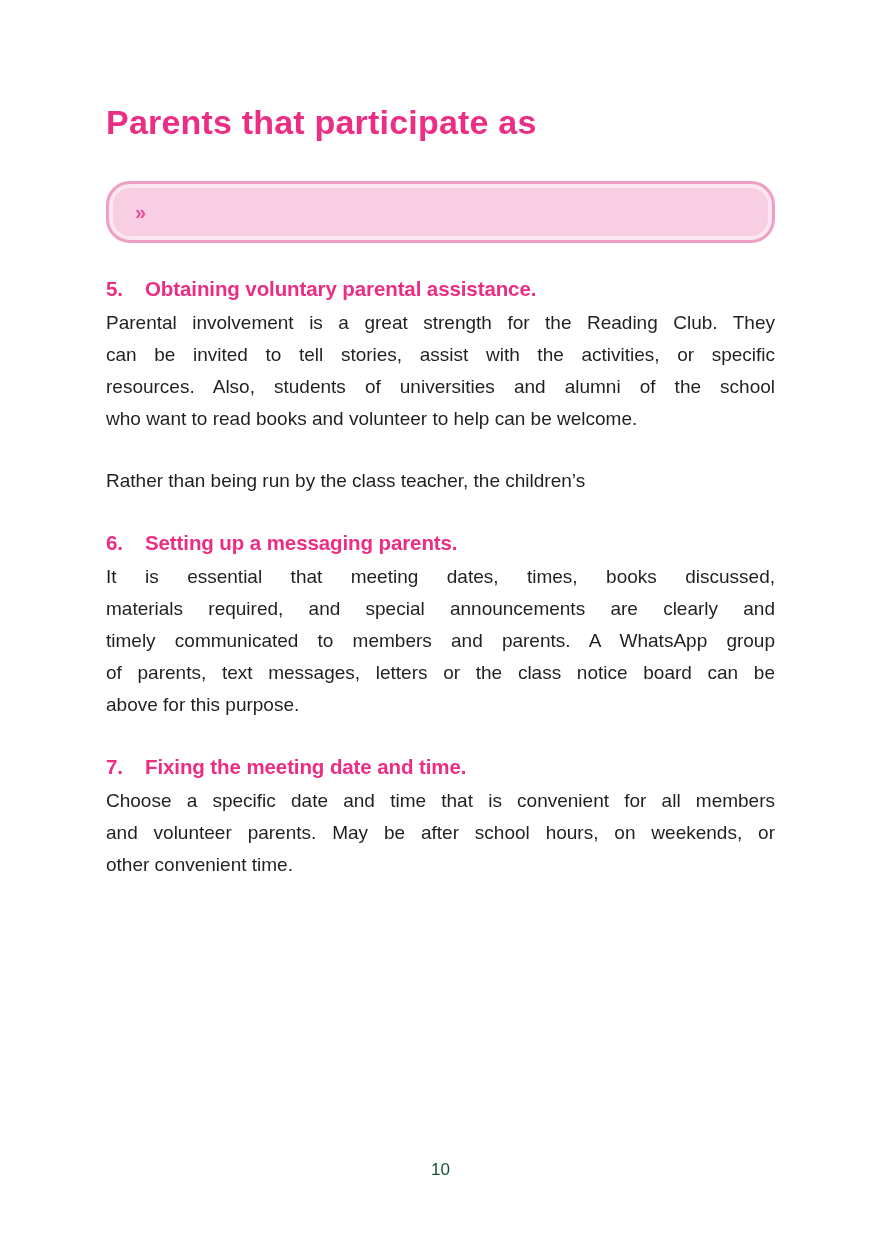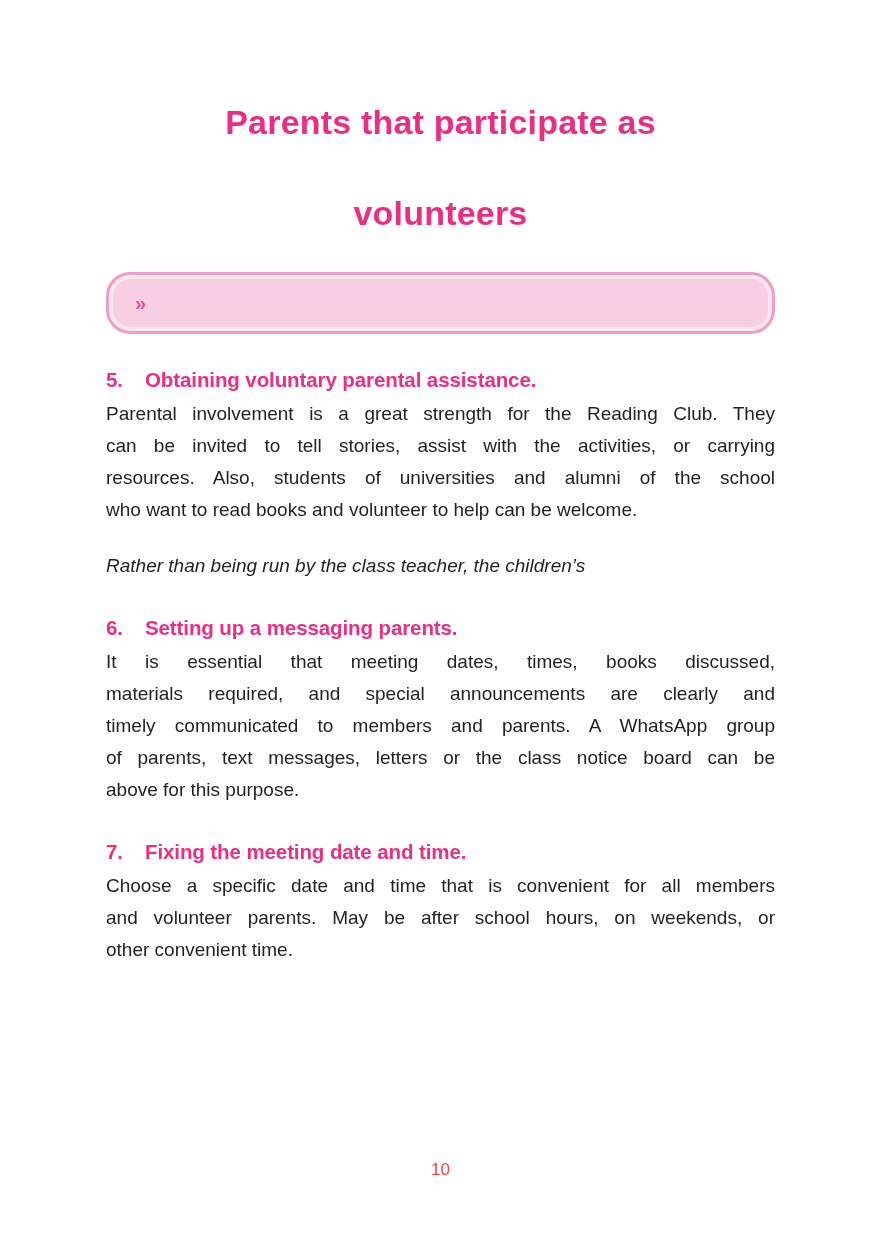--- a/index.html
+++ b/index.html
@@ -37,54 +37,53 @@
     color:#E8509C; font-size:20px; font-weight:bold; line-height:32px;
   }
   .callout-body { flex:1; font-size:19px; line-height:32px; }
   .section-heading {
     display:flex; margin-top:34px;
     color:#EB2D84; font-weight:bold; font-size:20.5px; line-height:24px;
     letter-spacing:-0.1px;
   }
   .section-num { width:39px; flex:0 0 39px; }
   .paras .para { margin-top:6px; font-size:19px; line-height:32px; }
-  .paras .para + .para { margin-top:24px;font-style:italic; }
+  .paras .para + .para { margin-top:30px; }
   
   .jlines .ln { text-align:justify; text-align-last:justify; }
   .jlines .ln:last-child { text-align-last:left; }
-  .doc-title .ln { text-align:center;margin-top:42px; }
+  .doc-title .ln { text-align:left; }
   .page-number {
     position:absolute; left:0; top:1160px; width:881px;
-    text-align:center; font-size:17px; color:#ef4444;
+    text-align:center; font-size:17px; color:#14532d;
   }
 </style>
 </head>
 <body>
 
 <div class="page">
   <div class="content">
 
     <div class="doc-title">
         <div class="ln">Parents that participate as</div>
-        <div class="ln">volunteers</div>
       </div>
 
     <div class="callout">
       <div class="callout-marker">»</div>
     </div>
 
     <div>
       <div class="section-heading">
         <span class="section-num">5.</span>
         <span>Obtaining voluntary parental assistance.</span>
       </div>
       <div class="paras">
           <div class="para jlines">
             <div class="ln">Parental involvement is a great strength for the Reading Club. They</div>
-            <div class="ln">can be invited to tell stories, assist with the activities, or carrying</div>
+            <div class="ln">can be invited to tell stories, assist with the activities, or specific</div>
             <div class="ln">resources. Also, students of universities and alumni of the school</div>
             <div class="ln">who want to read books and volunteer to help can be welcome.</div>
           </div>
           <div class="para jlines">
             <div class="ln">Rather than being run by the class teacher, the children’s</div>
           </div>
         </div>
     </div>
 
     <div>

